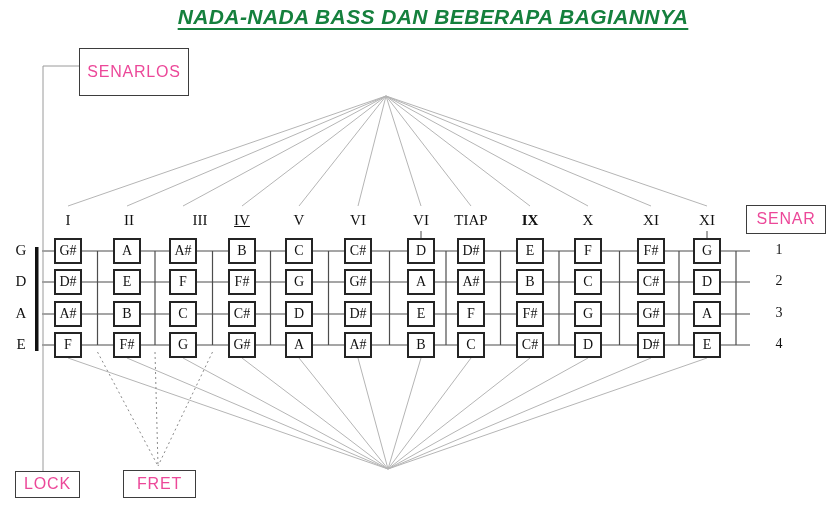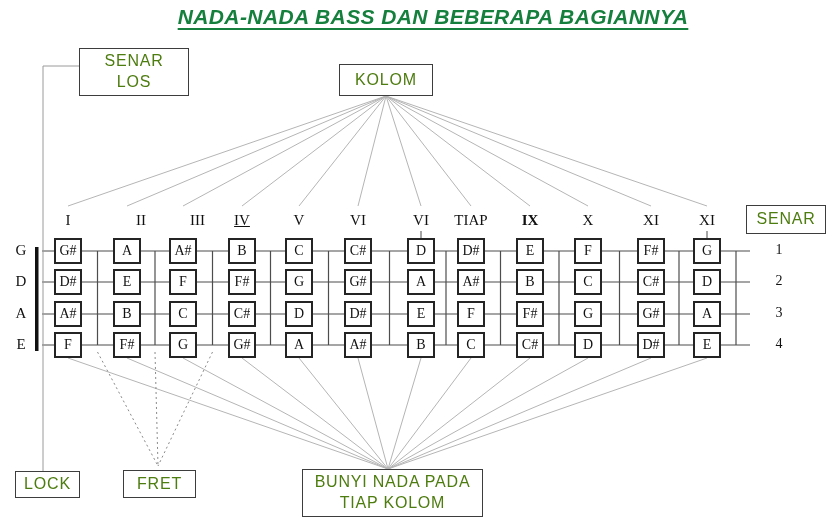--- a/index.html
+++ b/index.html
@@ -8,22 +8,22 @@
     font-family:"Liberation Sans",sans-serif;color:#1a1a1a;overflow:hidden;
   }
   .lines-svg{position:absolute;left:0;top:0;z-index:1;}
   .page-title{
     position:absolute;left:0;top:5px;width:100%;text-align:center;
     font:italic 700 21px "Liberation Sans",sans-serif;color:#15803d;
     text-decoration:underline;text-underline-offset:4px;letter-spacing:.4px;z-index:2;padding-left:18px;
   }
   .label-box{
     position:absolute;box-sizing:border-box;background:#fff;border:1.5px solid #3d3d3d;
-    display:flex;flex-direction:column;align-items:center;justify-content:center;
-    font:16px/1.3 "Liberation Sans",sans-serif;color:#4d7c0f;letter-spacing:.8px;z-index:3;
+    display:flex;flex-direction:row;align-items:center;justify-content:center;
+    font:16px/1.3 "Liberation Sans",sans-serif;color:#ec4899;letter-spacing:.8px;z-index:3;
   }
   .note-cell{
     position:absolute;box-sizing:border-box;width:28px;height:26px;background:#fff;
     border:2px solid #242424;display:flex;align-items:center;justify-content:center;
     font:14px "Liberation Serif",serif;color:#111;z-index:2;
   }
   .col-header{
     position:absolute;width:44px;text-align:center;
     font:15px "Liberation Serif",serif;color:#111;z-index:2;
   }
@@ -91,45 +91,38 @@
       <rect x="35" y="247" width="3.5" height="104" fill="#111111"></rect>
     </svg>
 
   <div class="page-title">NADA-NADA BASS DAN BEBERAPA BAGIANNYA</div>
 
   <div class="label-box" style="left:79px;top:48px;width:110px;height:48px;">
     <span>SENAR</span>
     <span>LOS</span>
   </div>
 
-  <div class="label-box" style="left:339px;top:64px;width:94px;height:32px;">
-    <span>KOLOM</span>
-  </div>
 
   <div class="label-box" style="left:746px;top:205px;width:80px;height:29px;">
     <span>SENAR</span>
   </div>
 
   <div class="label-box" style="left:15px;top:471px;width:65px;height:27px;">
     <span>LOCK</span>
   </div>
 
   <div class="label-box" style="left:123px;top:470px;width:73px;height:28px;">
     <span>FRET</span>
   </div>
 
-  <div class="label-box" style="left:302px;top:469px;width:181px;height:48px;">
-    <span>BUNYI NADA PADA</span>
-    <span>TIAP KOLOM</span>
-  </div>
 
   <div>
       <div class="col-header" style="left:46px;top:212px;">I</div>
-      <div class="col-header" style="left:119px;top:212px;">II</div>
-      <div class="col-header" style="left:161px;top:212px;text-align:right;">III</div>
+      <div class="col-header" style="left:107px;top:212px;">II</div>
+      <div class="col-header" style="left:178px;top:212px;">III</div>
       <div class="col-header" style="left:220px;top:212px;text-decoration:underline;">IV</div>
       <div class="col-header" style="left:277px;top:212px;">V</div>
       <div class="col-header" style="left:336px;top:212px;">VI</div>
       <div class="col-header" style="left:399px;top:212px;">VI</div>
       <div class="col-header" style="left:449px;top:212px;">TIAP</div>
       <div class="col-header" style="left:508px;top:212px;font-weight:bold;">IX</div>
       <div class="col-header" style="left:566px;top:212px;">X</div>
       <div class="col-header" style="left:629px;top:212px;">XI</div>
       <div class="col-header" style="left:685px;top:212px;">XI</div>
       <div class="note-cell" style="left:54px;top:238px;">G#</div>

